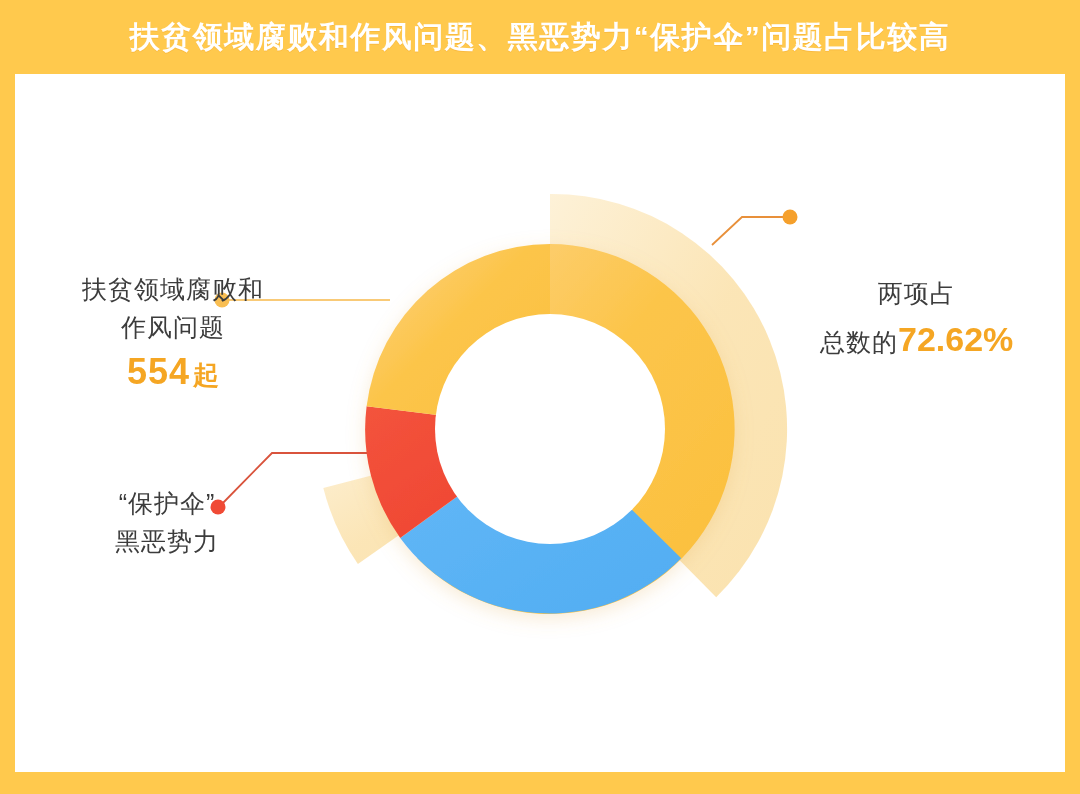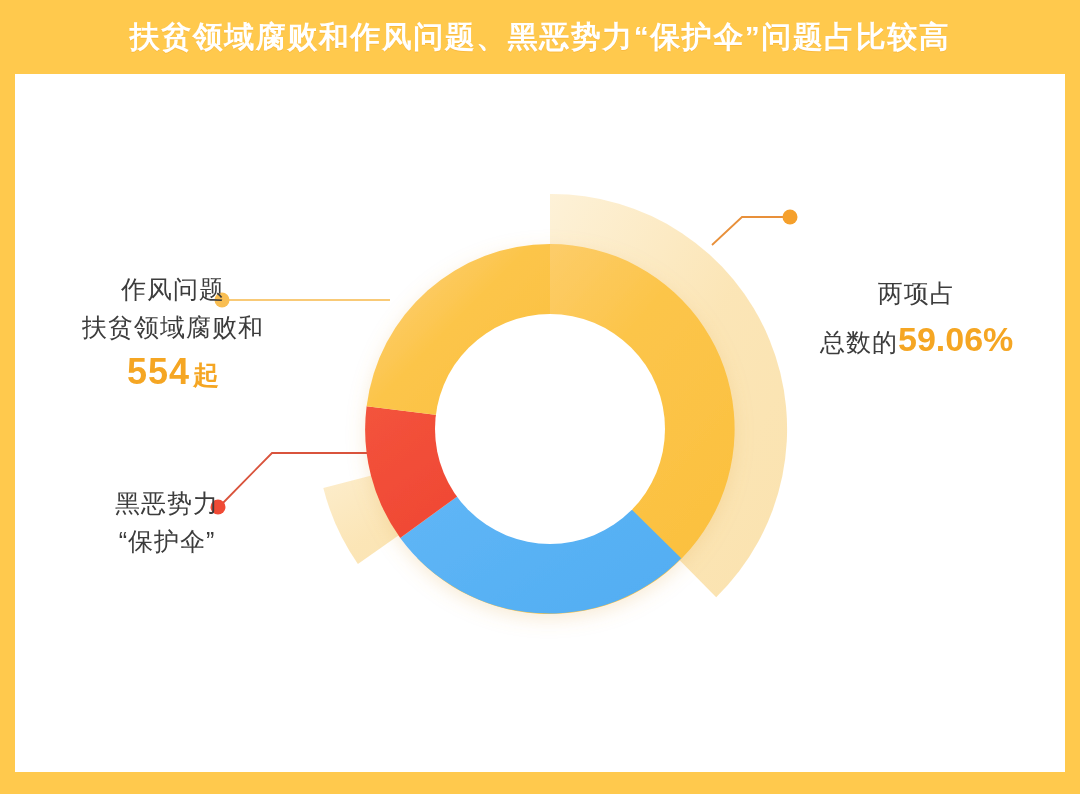--- a/index.html
+++ b/index.html
@@ -174,31 +174,31 @@
         <circle cx="203" cy="433" r="7.5" fill="#F04A35"></circle>
       </g>
 
       <g>
         <polyline points="697,171 727,143 772,143" fill="none" stroke="#E8903A" stroke-width="1.8"></polyline>
         <circle cx="775" cy="143" r="7.5" fill="#F5A02C"></circle>
       </g>
     </svg>
 
     <div class="callout" id="label-poverty">
+      <div class="label-cn">扶贫领域腐败和</div>
       <div class="label-cn">作风问题</div>
-      <div class="label-cn">扶贫领域腐败和</div>
       <div class="value-line">
         <span class="value-num c-orange">554</span><span class="value-unit c-orange">起</span>
       </div>
     </div>
 
     <div class="callout" id="label-umbrella">
+      <div class="label-cn">“保护伞”</div>
       <div class="label-cn">黑恶势力</div>
-      <div class="label-cn">“保护伞”</div>
     </div>
 
     <div class="callout" id="label-share">
       <div class="label-cn">两项占</div>
-      <div class="label-cn"><span>总数的</span><span class="pct">59.06%</span></div>
+      <div class="label-cn"><span>总数的</span><span class="pct">72.62%</span></div>
     </div>
 
   </div>
 </div>
 
 </body></html>

